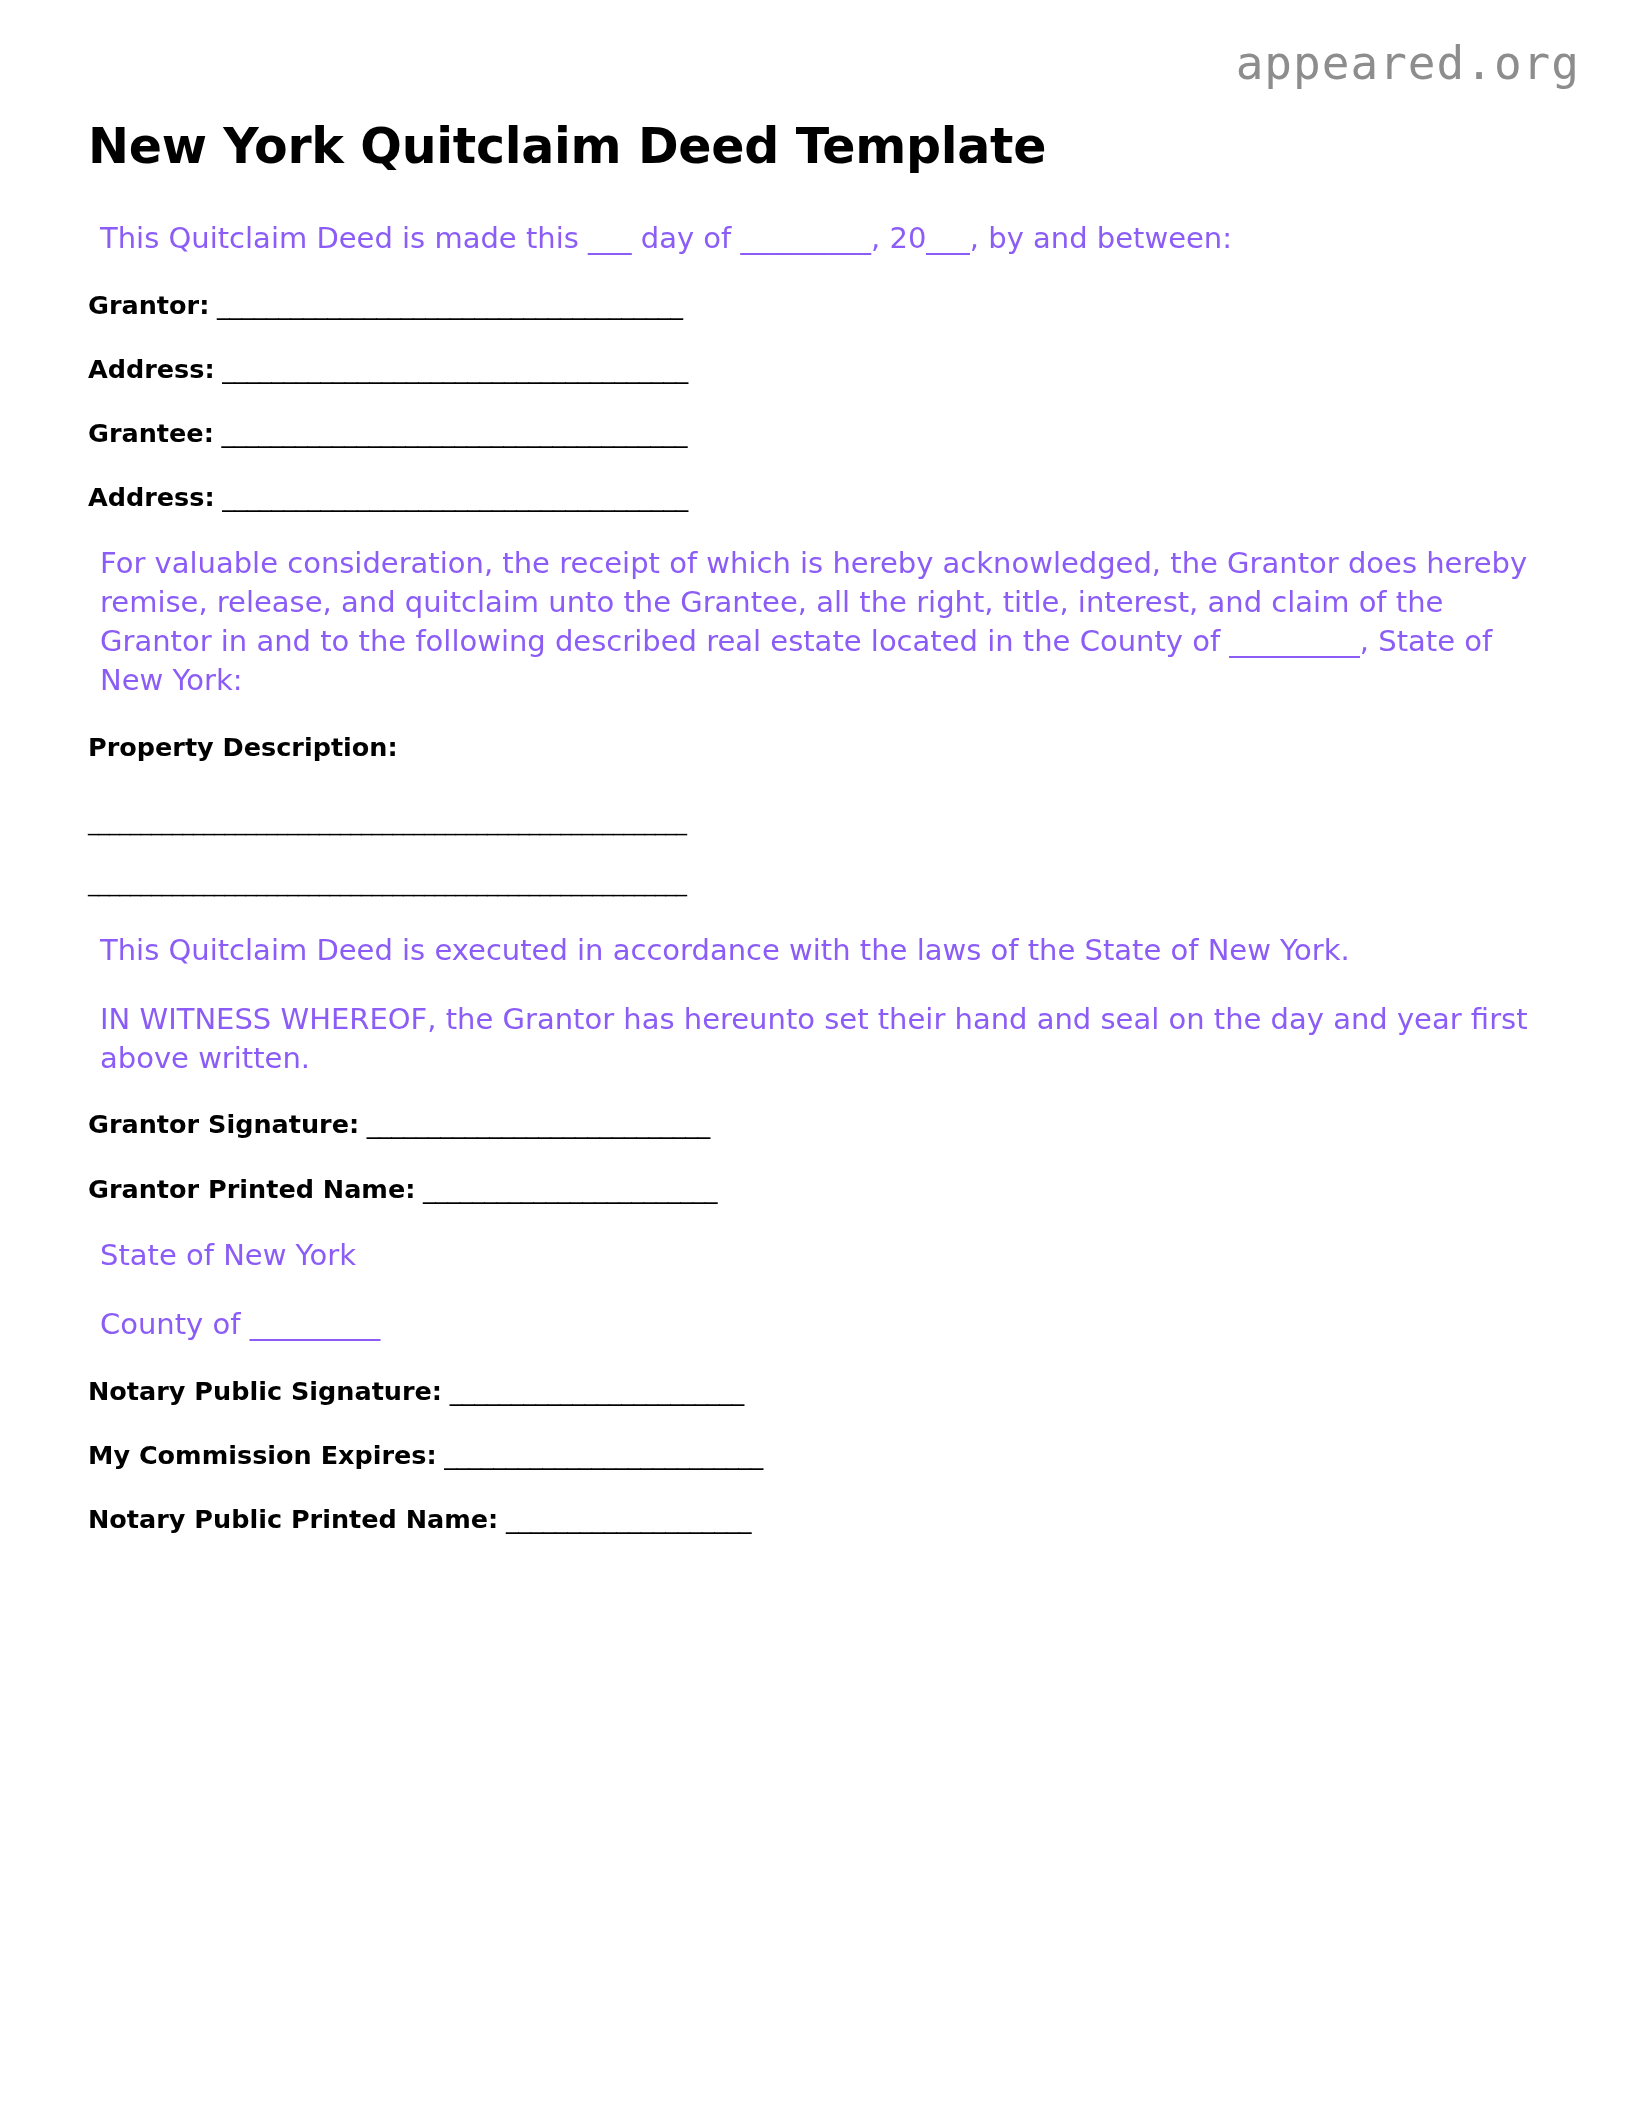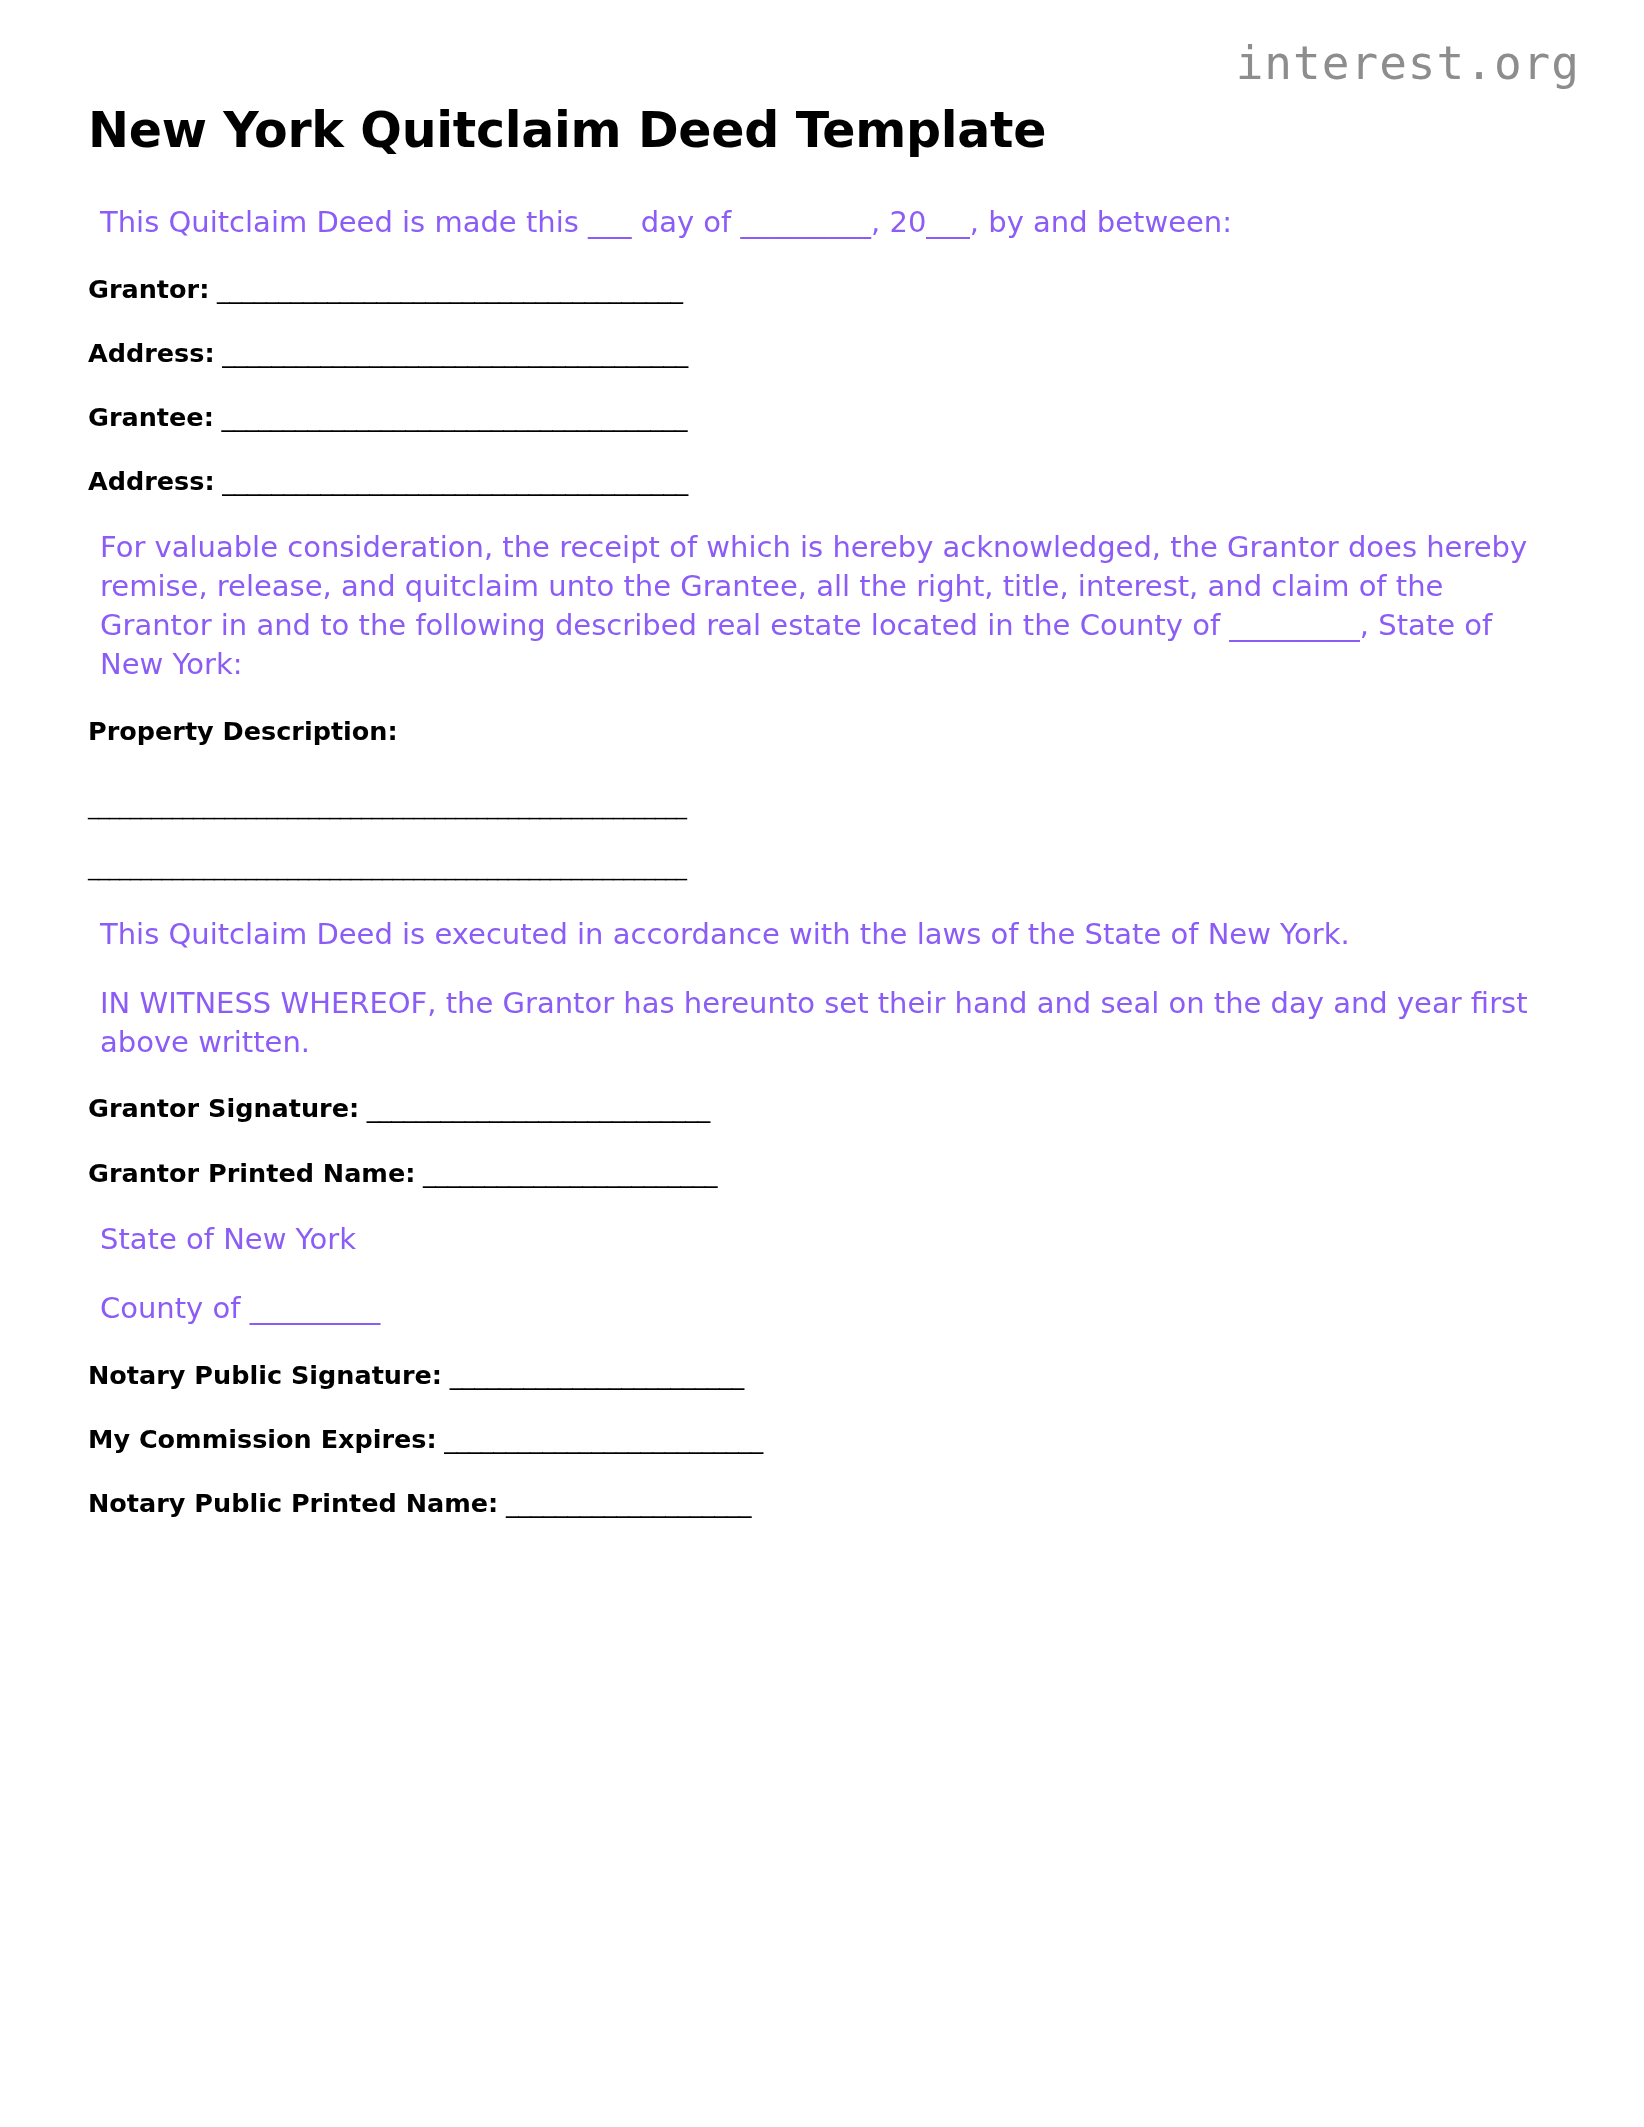--- a/index.html
+++ b/index.html
@@ -32,21 +32,21 @@
     position: absolute;
     left: 88px;
     top: 104px;
     width: 1470px;
   }
   h1.doc-title {
     font-family: "DejaVu Sans", sans-serif;
     font-weight: bold;
     font-size: 49px;
     line-height: 1.12;
-    margin: 0 0 44px 0;
+    margin: 16px 0 44px 0;
     letter-spacing: -0.3px;
     color: #000;
   }
   p.para {
     font-size: 29px;
     line-height: 1.34;
     margin: 0 0 30px 12px;
     color: #8b5cf6;
     max-width: 1430px;
   }
@@ -70,21 +70,21 @@
     letter-spacing: -0.5px;
     color: #000;
   }
   .spacer-sm { height: 14px; }
 </style>
 </head>
 <body>
 
 <div class="page">
 
-  <div class="watermark">interest.org</div>
+  <div class="watermark">appeared.org</div>
 
   <div class="content">
 
     <h1 class="doc-title">New York Quitclaim Deed Template</h1>
 
     <p class="para">This Quitclaim Deed is made this ___ day of _________, 20___, by and between:</p>
 
     <p class="field"><span class="lbl">Grantor:</span><span class="blank"> ______________________________________</span></p>
 
     <p class="field"><span class="lbl">Address:</span><span class="blank"> ______________________________________</span></p>

